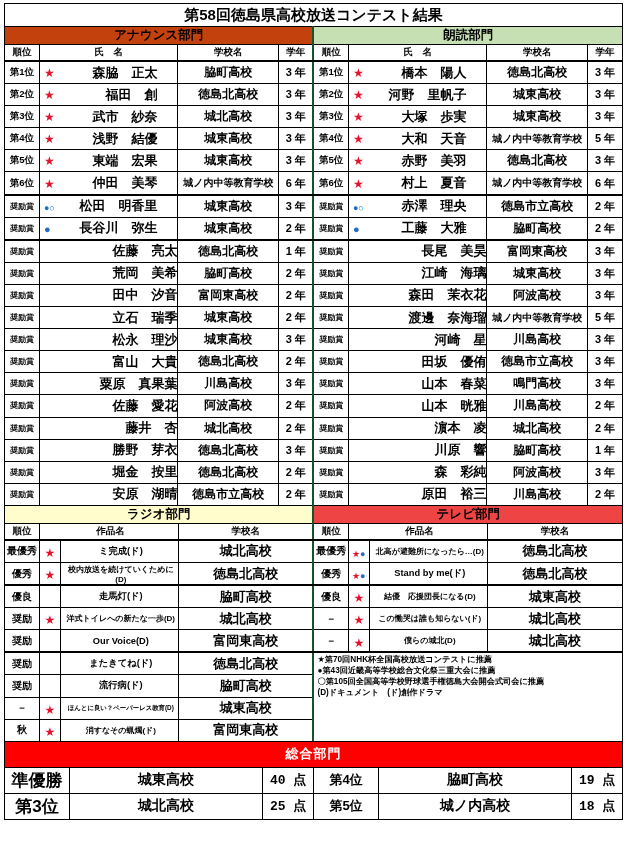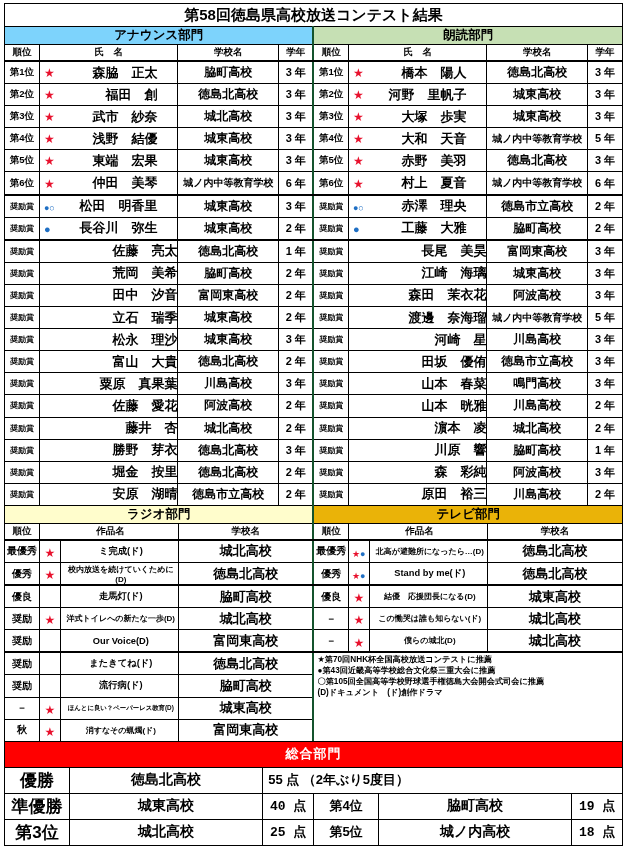--- a/index.html
+++ b/index.html
@@ -13,21 +13,21 @@
 
   table{border-collapse:collapse;table-layout:fixed;width:100%;}
   td,th{border:1px solid #000;padding:0;text-align:center;vertical-align:middle;font-weight:bold;}
 
   
   .title-tbl td{height:22px;font-size:15px;letter-spacing:0px;}
 
   
   .top-tbl{margin-top:-1px;}
   .sec-head{height:17px;font-size:12.5px;}
-  .sec-announce{background:#7dd3fc;}
+  .sec-announce{background:#c2410c;}
   .sec-reading{background:#c6e0b4;}
   .colhead td{height:15px;font-size:9.5px;background:#ffffff;}
   .row td{height:21.1px;}
 
   .c-rank{width:34px;font-size:8px;}
   .c-rank.big{font-size:9.5px;}
   .c-name{width:135px;font-size:13px;text-align:center;position:relative;margin-top:31px;}
   .c-school{width:98px;font-size:12px;}
   .c-school.small{font-size:10px;}
   .c-year{width:34px;font-size:11px;text-align:center;}
@@ -45,21 +45,21 @@
 
   
   .bot-tbl{margin-top:-1px;}
   .b-rank{width:34px;font-size:10px;}
   .b-mark{width:20px;}
   .b-work{width:115px;font-size:8px;text-align:center;padding-left:3px;}
   .b-work.med{font-size:9.3px;}
   .b-work.tiny{font-size:6.4px;}
   .b-school{width:131px;font-size:13px;}
   .sec-radio{background:#fffdcc;}
-  .sec-tv{background:#eab308;}
+  .sec-tv{background:#ef4444;}
   .brow td{height:21.1px;}
   .notes{font-size:8.2px;text-align:left;padding:2px 0 2px 3px;line-height:1.32;font-weight:bold;vertical-align:top;margin-left:36px;}
 
   
   .ov-tbl{margin-top:-1px;}
   .ov-head td{background:#ff0000;color:#ffffff;height:19px;font-size:13px;letter-spacing:1px;}
   .ov-lab{width:64px;font-size:17px;}
   .ov-school{font-size:14px;}
   .ov-pt{width:50px;font-size:13px;font-family:Liberation Mono, monospace;}
   .ov-note{font-size:13px;text-align:left;padding-left:5px;}
@@ -619,25 +619,20 @@
         <col style="width:190px">
         <col style="width:50px">
     </colgroup>
     <tbody>
         <tr class="ov-head">
       <td colspan="6">総合部門</td>
     </tr>
     </tbody>
       <tbody id="ov-body">
         <tr>
-          <td class="ov-lab">優勝</td>
-          <td class="ov-school">徳島北高校</td>
-          <td class="ov-note" colspan="4">55 点 （2年ぶり5度目）</td>
-        </tr>
-        <tr>
           <td class="ov-lab">準優勝</td>
           <td class="ov-school">城東高校</td>
           <td class="ov-pt">40 点</td>
           <td class="ov-lab" style="font-size:13px">第4位</td>
           <td class="ov-school">脇町高校</td>
           <td class="ov-pt">19 点</td>
         </tr>
         <tr>
           <td class="ov-lab">第3位</td>
           <td class="ov-school">城北高校</td>

